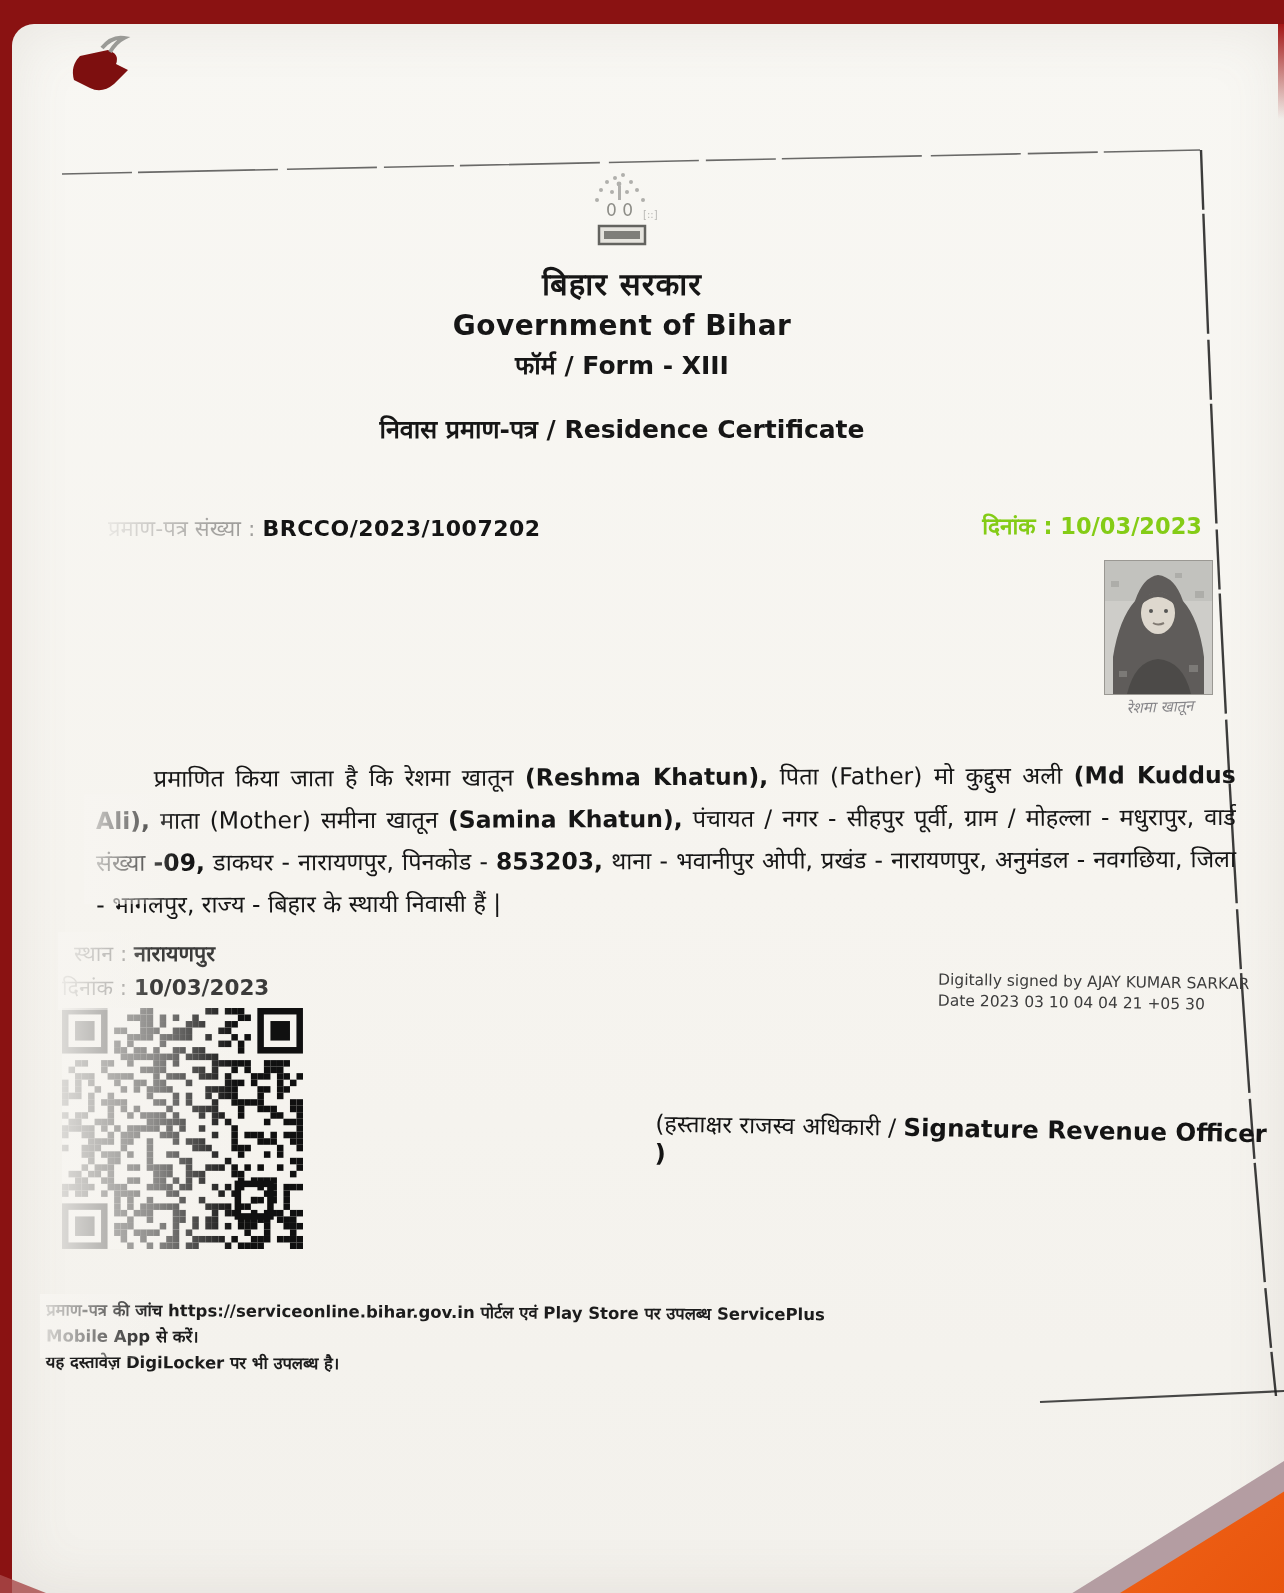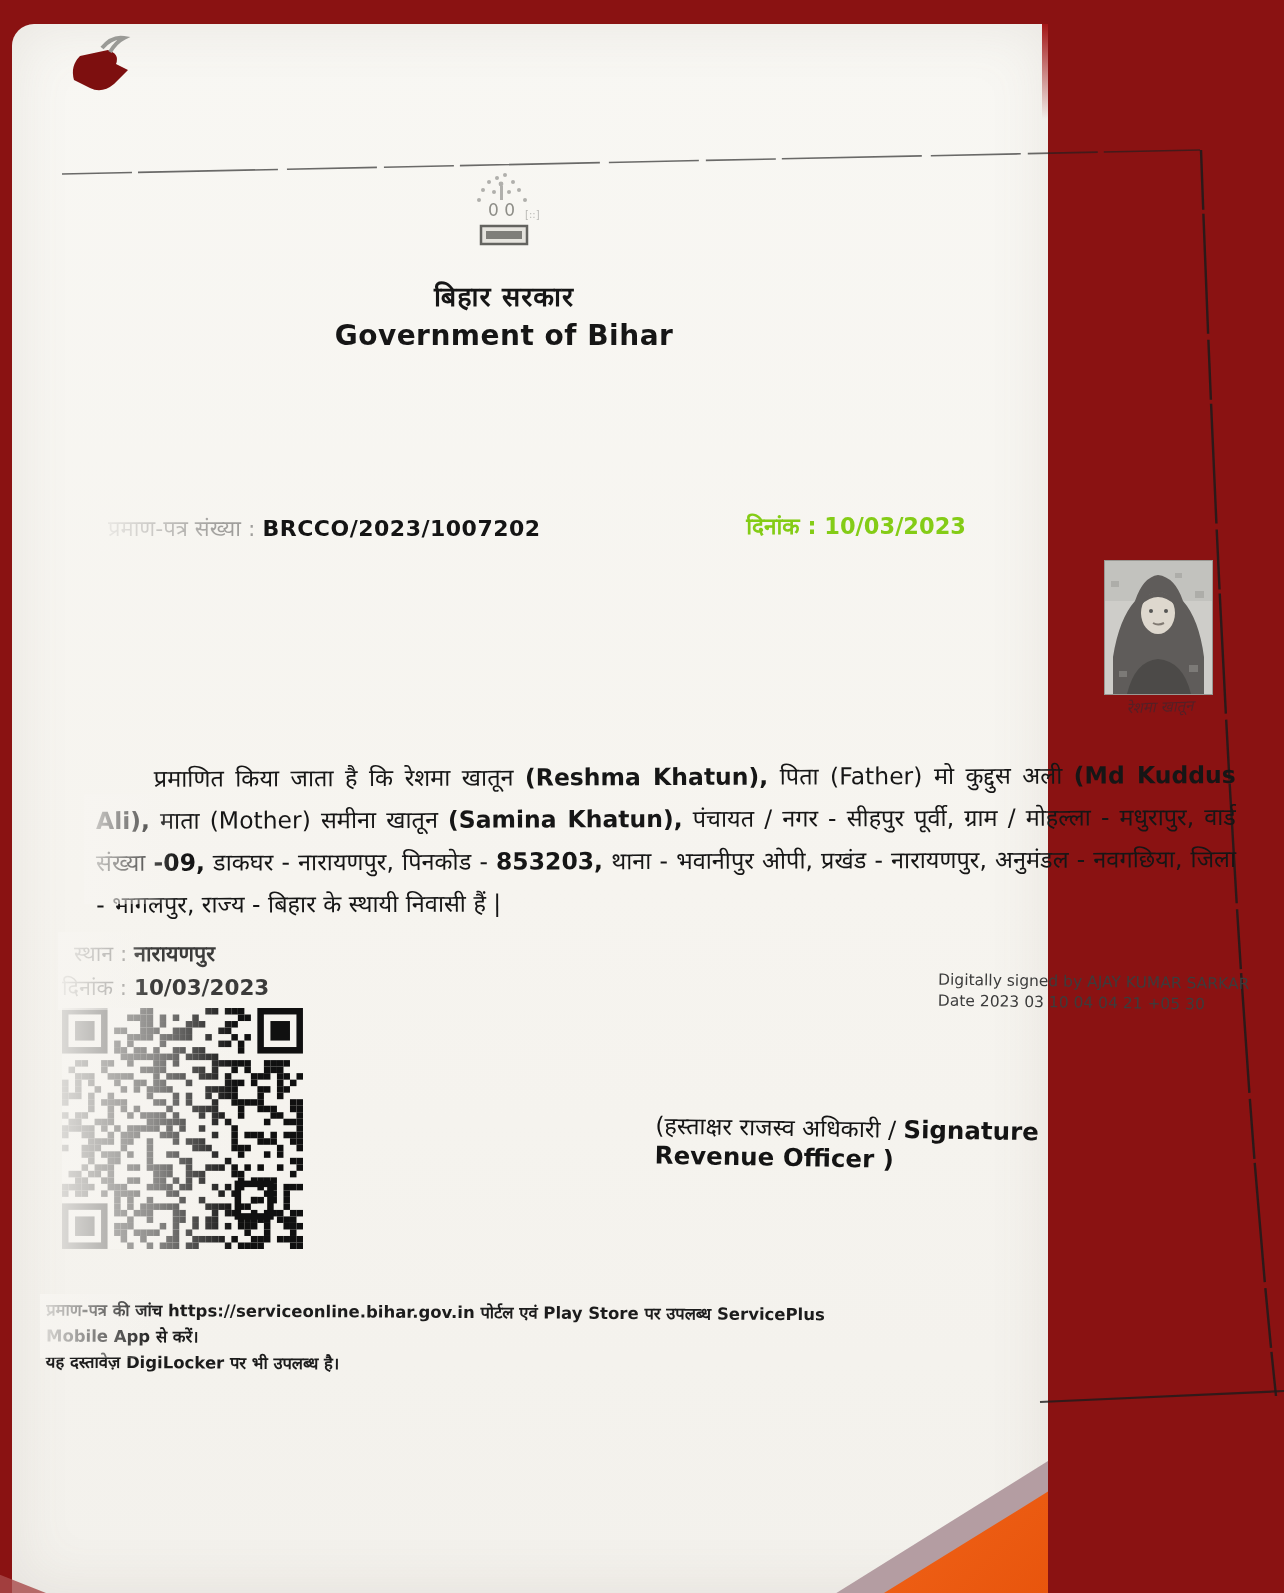--- a/index.html
+++ b/index.html
@@ -2,21 +2,21 @@
 <html><head>
 <meta charset="utf-8">
 <style>
   html,body{margin:0;padding:0;}
   body{
     width:1284px;height:1593px;
     background:#8a1212;
     font-family:"DejaVu Sans", sans-serif;
     overflow:hidden;
   }
-  .scan{position:relative;width:1048px;height:1593px;text-decoration:underline;}
+  .scan{position:relative;width:1284px;height:1593px;text-decoration:underline;}
   
   .paper{
     position:absolute;top:24px;left:12px;right:0;bottom:0;
     background:linear-gradient(180deg,#f8f7f3 0%,#f6f4ef 55%,#f3f1ec 100%);
     border-radius:22px 0 0 0;
     box-shadow:inset 0 0 60px rgba(120,110,100,0.12);
   }
   .red-sliver{
     position:absolute;top:24px;right:0;width:6px;height:95px;
     background:linear-gradient(180deg,#a31616,rgba(163,22,22,0));
@@ -36,21 +36,21 @@
     background:#a84a4a;
     clip-path:polygon(0 30%,0 100%,100% 100%);
     opacity:.8;
   }
   .torn-hole{position:absolute;left:50px;top:26px;width:110px;height:85px;}
   
   .frame-lines{position:absolute;inset:0;pointer-events:none;}
   
   .header{position:absolute;left:0;right:40px;top:170px;text-align:center;color:#161616;}
   .emblem{position:relative;height:88px;width:130px;margin:0 auto;opacity:.85;}
-  .title-hi{font-size:27px;font-weight:600;letter-spacing:1px;margin-top:19px;}
+  .title-hi{font-size:31px;font-weight:600;letter-spacing:1px;margin-top:4px;}
   .title-en{font-size:28px;font-weight:700;margin-top:5px;letter-spacing:.5px;}
   .form-line{font-size:25px;font-weight:700;margin-top:5px;}
   .cert-title{font-size:25px;font-weight:700;margin-top:30px;}
   .district-line{font-size:23.5px;font-weight:700;margin-top:6px;}
   
   .certno{position:absolute;left:108px;top:512px;font-size:22px;color:#141414;}
   .certno .lbl{opacity:.38;}
   .certno .val{font-weight:700;letter-spacing:.5px;}
   .date-top{position:absolute;right:82px;top:510px;font-size:22.5px;font-weight:700;color:#84cc16;}
   
@@ -131,20 +131,22 @@
         <text x="49" y="46" font-size="17" fill="#6e6e68" opacity="0.9">0 0</text>
         <text x="86" y="48" font-size="10" fill="#8f8f8b" opacity="0.7">[::]</text>
         <g>
           <rect x="42" y="56" width="46" height="18" fill="#e3e1db" stroke="#4a4a46" stroke-width="2.5"></rect>
           <rect x="47" y="61" width="36" height="8" fill="#55554f" opacity="0.85"></rect>
         </g>
       </svg>
     </div>
     <div class="title-hi">बिहार सरकार</div>
     <div class="title-en">Government of Bihar</div>
+    <div class="form-line">फॉर्म / Form - XIII</div>
+    <div class="cert-title">निवास प्रमाण-पत्र / Residence Certificate</div>
   </div>
 
   <div class="certno">
     <span class="lbl">प्रमाण-पत्र संख्या :</span>
     <span class="val">BRCCO/2023/1007202</span>
   </div>
   <div class="date-top">
     <span>दिनांक :</span>
     <span>10/03/2023</span>
   </div>

